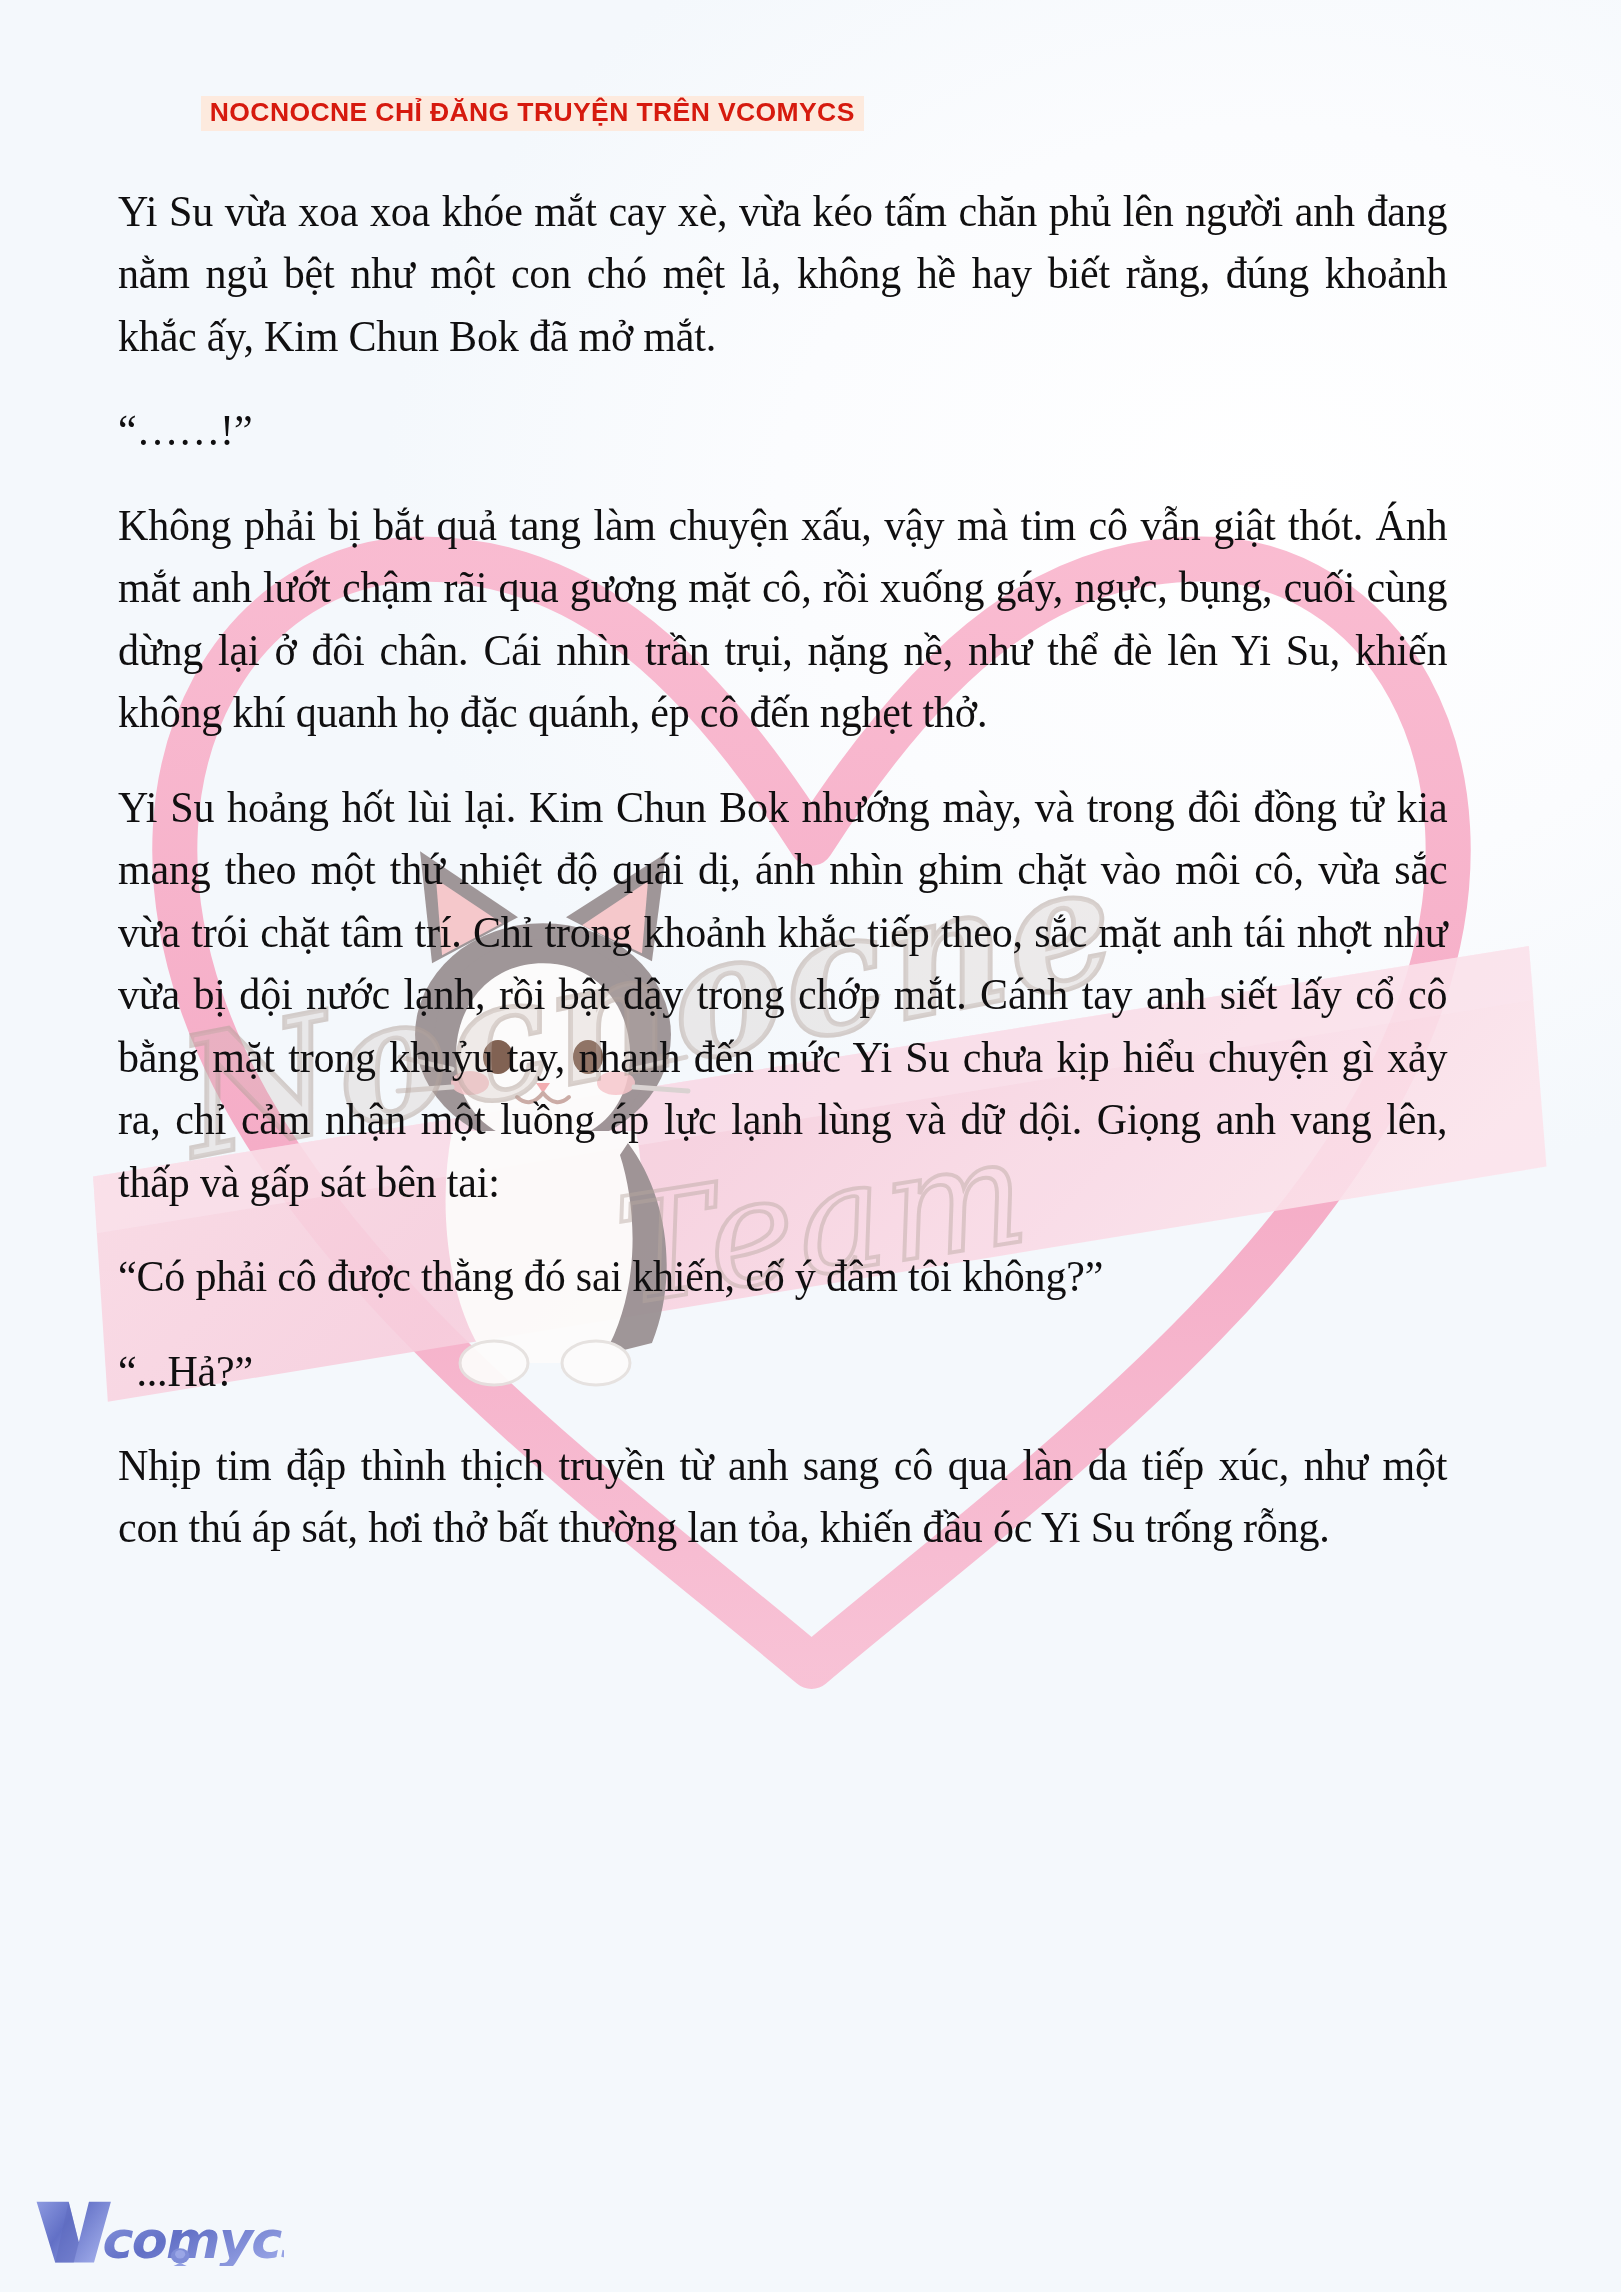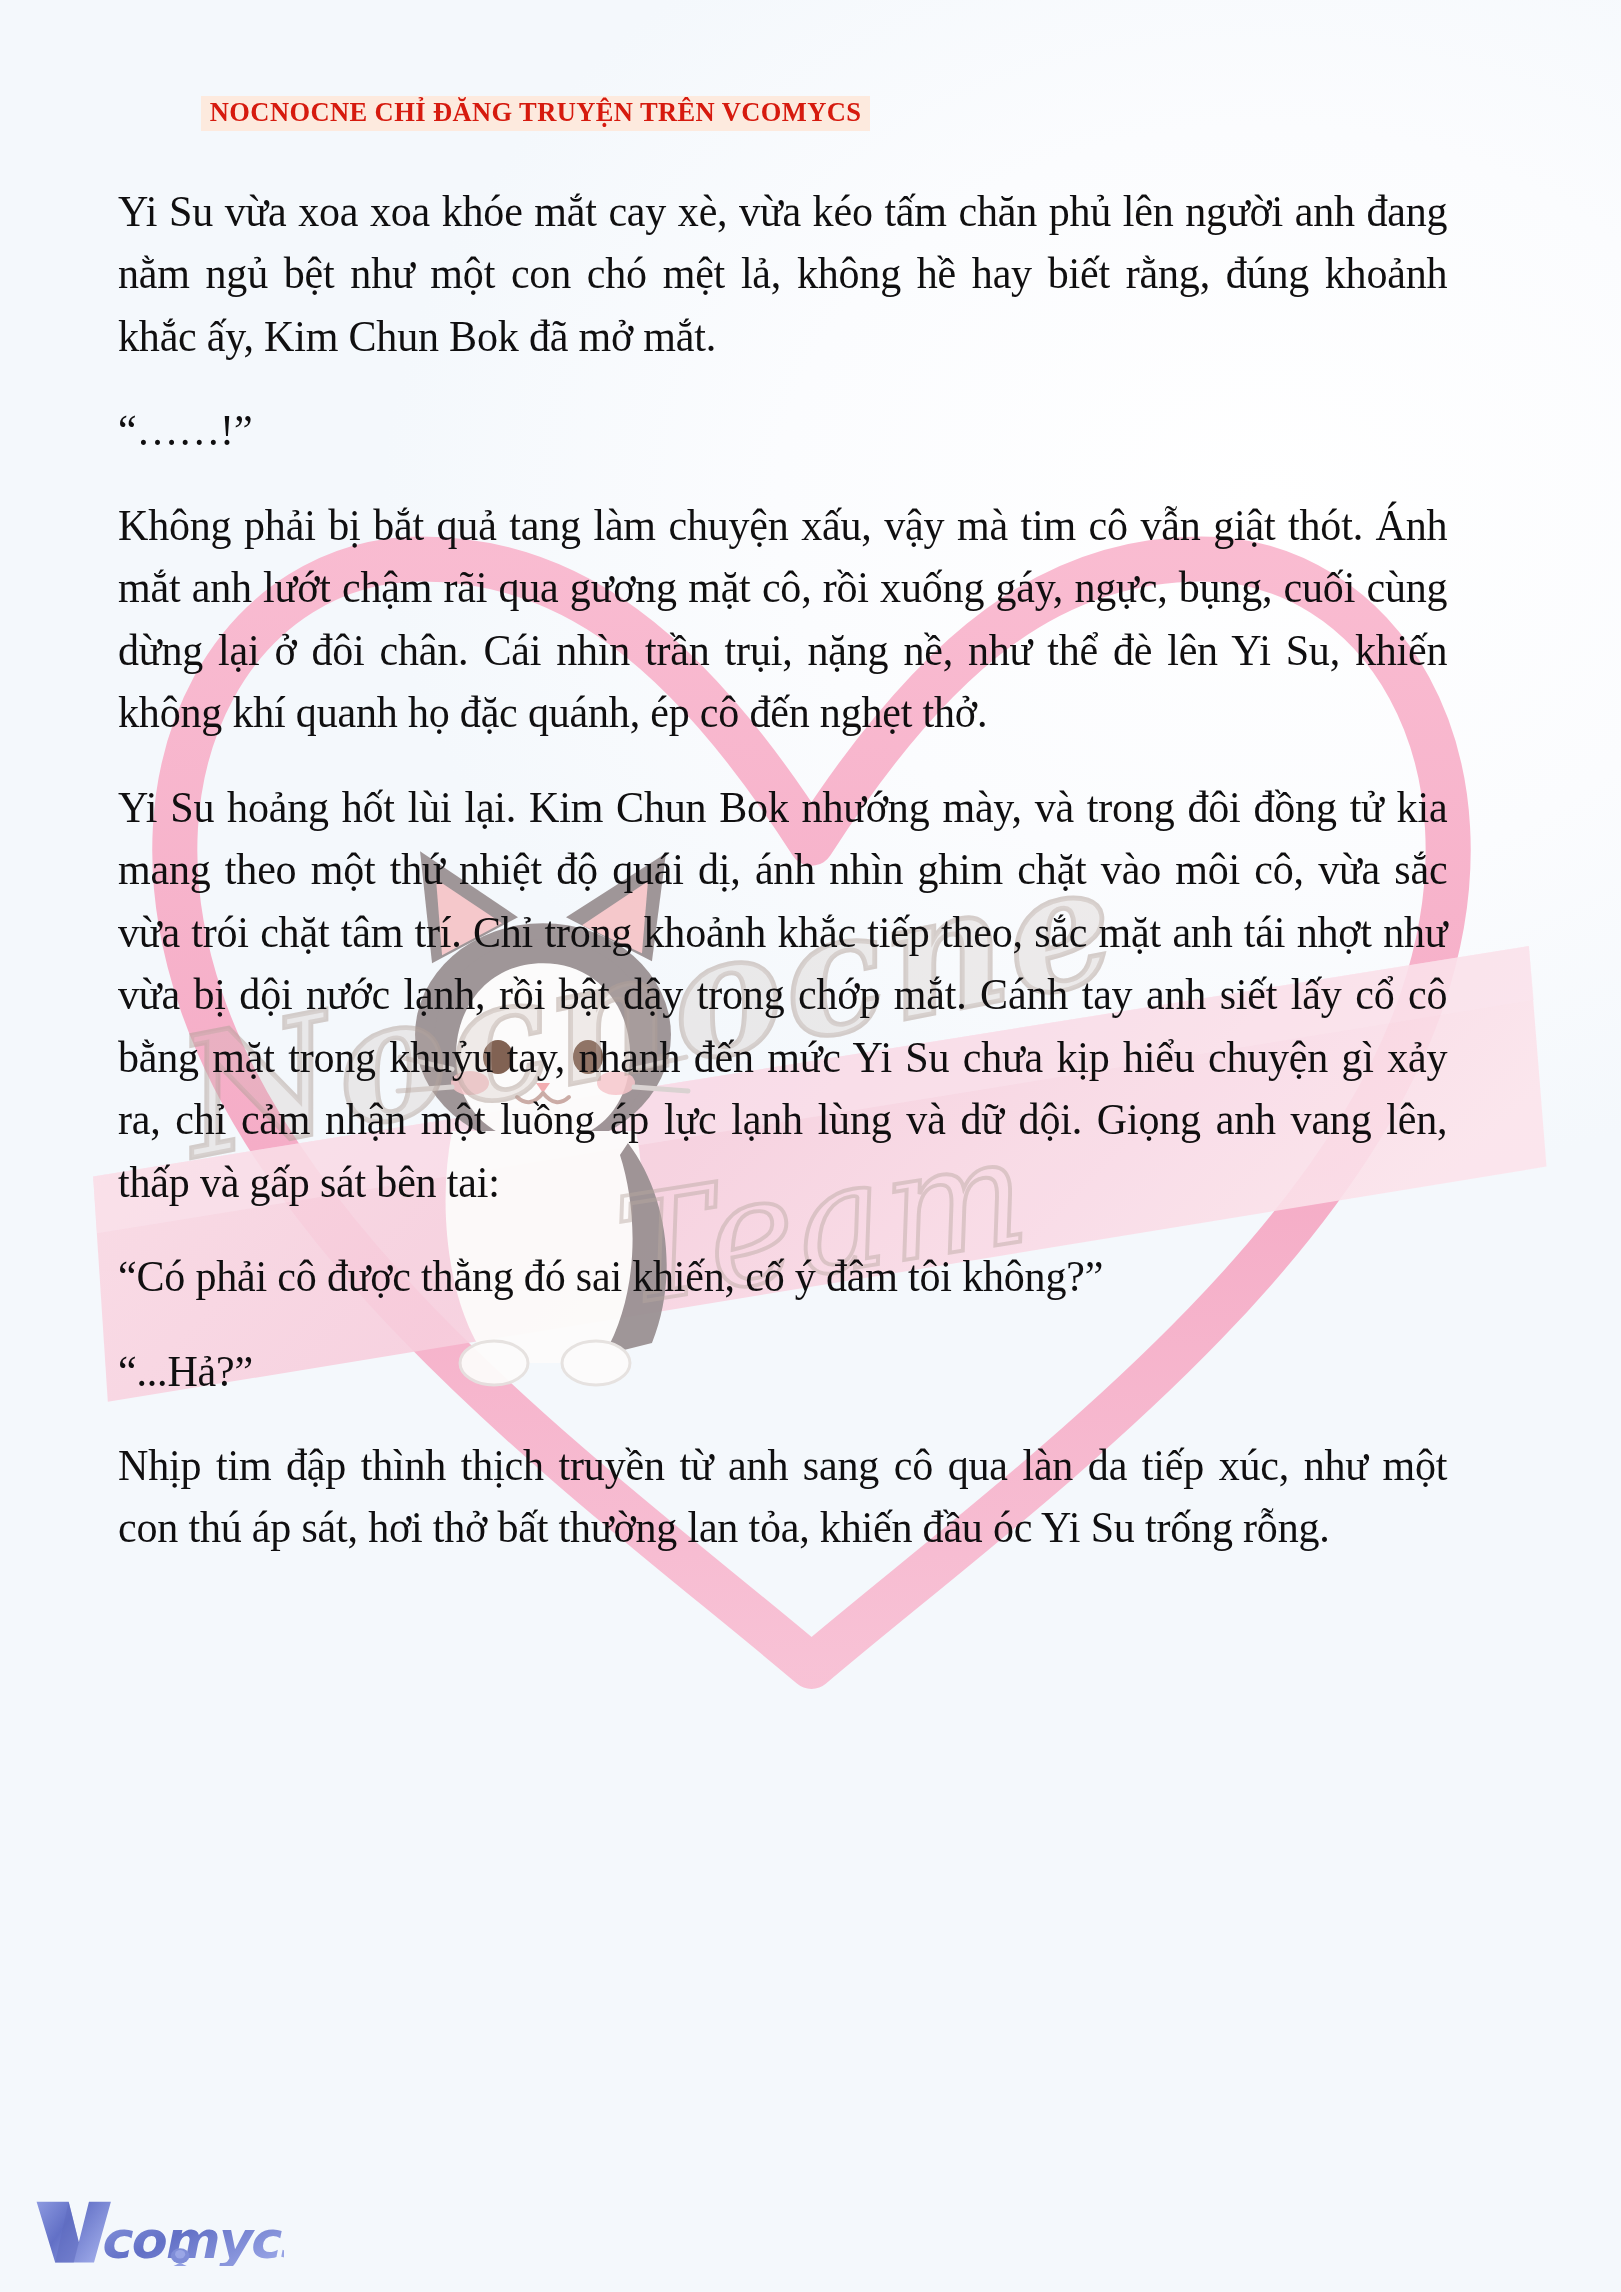--- a/index.html
+++ b/index.html
@@ -39,21 +39,21 @@
   
   #header-banner {
     position:absolute;
     left:201px;
     top:96px;
     padding:2.9px 8.8px 5.9px 8.8px;
     background:#fdeade;
     z-index:5;
   }
   #header-banner .htxt {
-    font-family:Liberation Serif, serif;
+    font-family:Liberation Sans, sans-serif;
     font-weight:bold;
     font-size:26.5px;
     letter-spacing:0.4px;
     color:#d61a0e;
     white-space:nowrap;
     line-height:1;
   }
 
   
   #article {

